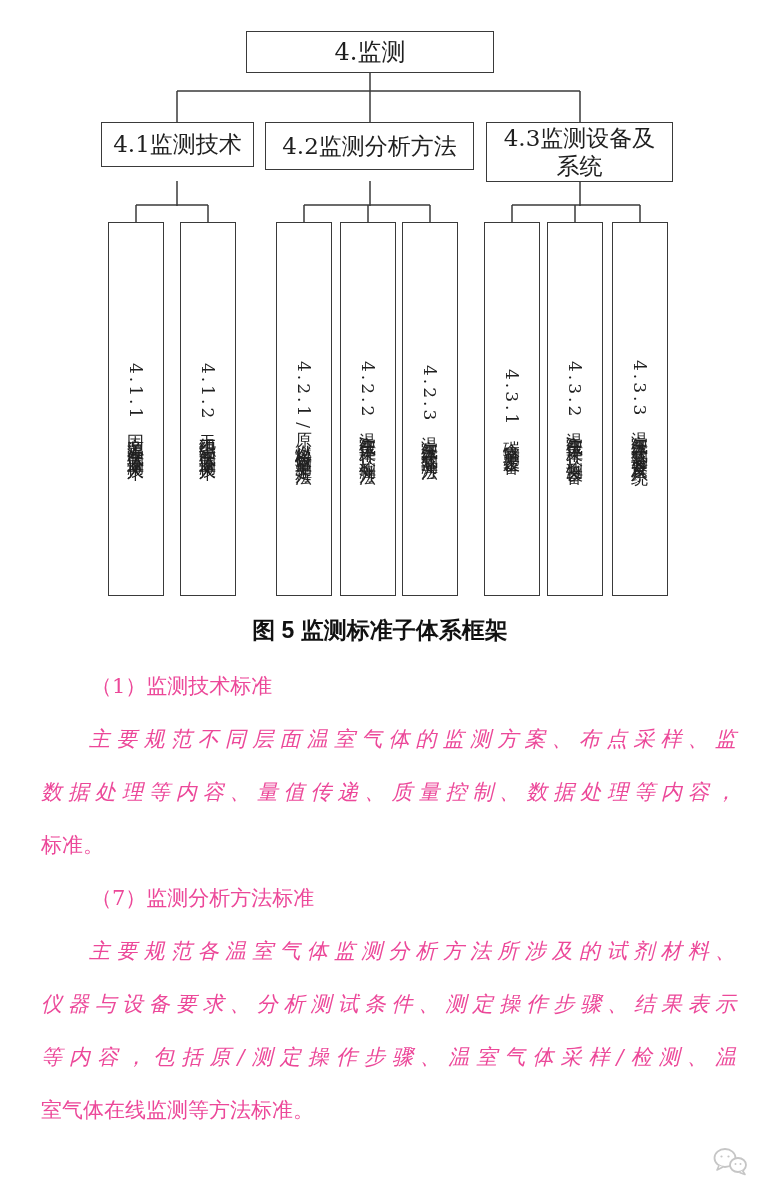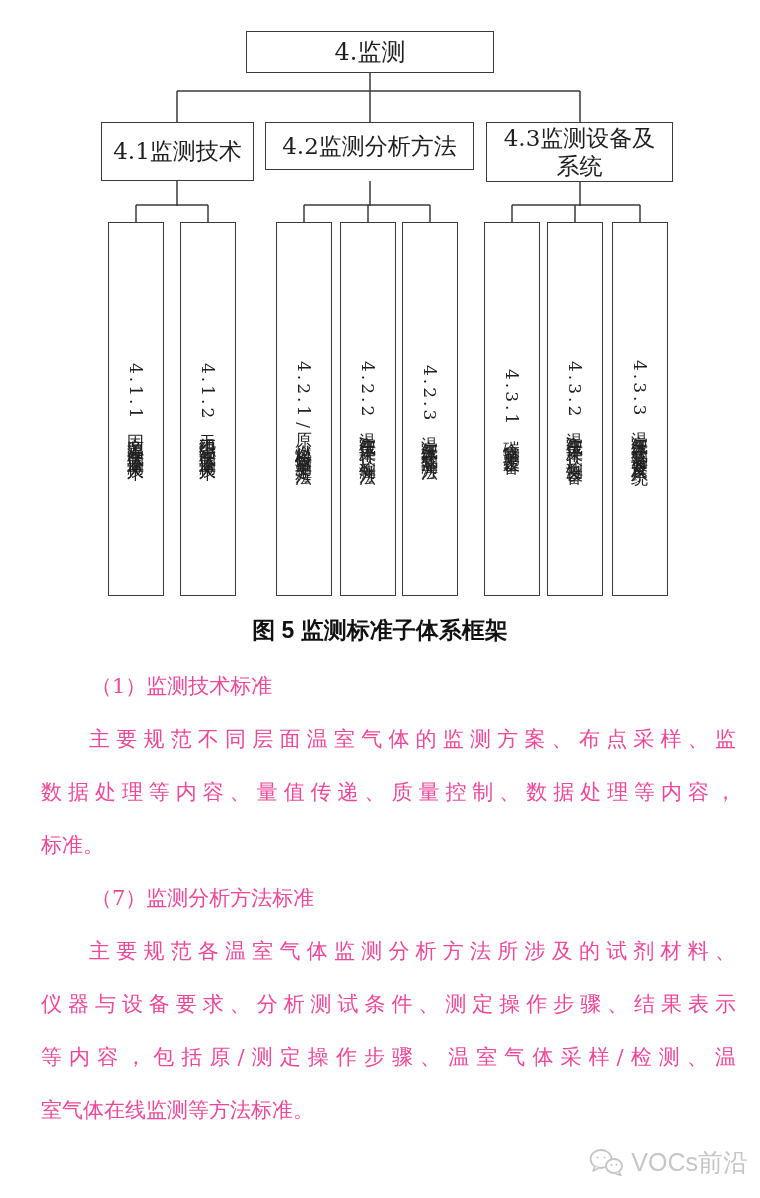--- a/index.html
+++ b/index.html
@@ -21,21 +21,21 @@
     position: absolute;
     border: 1.6px solid #3a3a3a;
     background: #ffffff;
     display: flex; align-items: center; justify-content: center;
     font-family: "DejaVu Serif", serif;
     color: #1f1f1f;
     box-sizing: border-box;
     text-align: center;
   }
   .root-node  { left: 246px; top: 31px;  width: 248px; height: 42px; font-size: 24px; }
-  .node-b1    { left: 101px; top: 122px; width: 153px; height: 59px; font-size: 23px; }
+  .node-b1    { left: 101px; top: 122px; width: 153px; height: 45px; font-size: 23px; }
   .node-b2    { left: 265px; top: 122px; width: 209px; height: 48px; font-size: 23px; text-align: right; }
   .node-b3    { left: 486px; top: 122px; width: 187px; height: 60px; font-size: 23px; line-height: 28px; padding: 0 6px; }
 
   .leaf {
     position: absolute;
     top: 222px; width: 56px; height: 374px;
     border: 1.6px solid #3a3a3a;
     background: #fff;
     display: flex; align-items: center; justify-content: center;
     box-sizing: border-box;
@@ -76,21 +76,21 @@
     top: 660px; left: 41px; width: 695px;
     font-family: "DejaVu Serif", serif;
     font-size: 21px;
     color: #ec4899;
   }
   .tline {
     display: block;
     height: 53px; line-height: 53px;
     white-space: nowrap;
   }
-  .just { text-align: justify; text-align-last: justify; }
+  .just { text-align: justify; text-align-last: justify; font-style: italic; }
   .indent  { text-indent: 48px; }
   .heading { text-indent: 50px; }
 
   
   .watermark {
     position: absolute;
     top: 1146px; right: 12px;
     display: flex; align-items: center; gap: 7px;
     color: #c6c6c6;
     font-family: "Liberation Sans", sans-serif;
@@ -180,14 +180,13 @@
   <svg width="36" height="31" viewBox="0 0 36 31">
     <ellipse cx="13" cy="12" rx="10.5" ry="9" fill="#ffffff" stroke="#c6c6c6" stroke-width="1.8"></ellipse>
     <path d="M7 19.5 L5 24 L11 21" fill="#ffffff" stroke="#c6c6c6" stroke-width="1.6" stroke-linejoin="round"></path>
     <circle cx="9.5" cy="10.5" r="1.1" fill="#c6c6c6"></circle>
     <circle cx="16.5" cy="10.5" r="1.1" fill="#c6c6c6"></circle>
     <ellipse cx="26" cy="19" rx="8" ry="7" fill="#ffffff" stroke="#c6c6c6" stroke-width="1.8"></ellipse>
     <path d="M30.5 24.5 L33 28.5 L27.5 26.5" fill="#ffffff" stroke="#c6c6c6" stroke-width="1.6" stroke-linejoin="round"></path>
     <circle cx="23.5" cy="18" r="1" fill="#c6c6c6"></circle>
     <circle cx="28.5" cy="18" r="1" fill="#c6c6c6"></circle>
   </svg>
-  <span>VOCs前沿</span>
 </div>
 
 </body></html>

